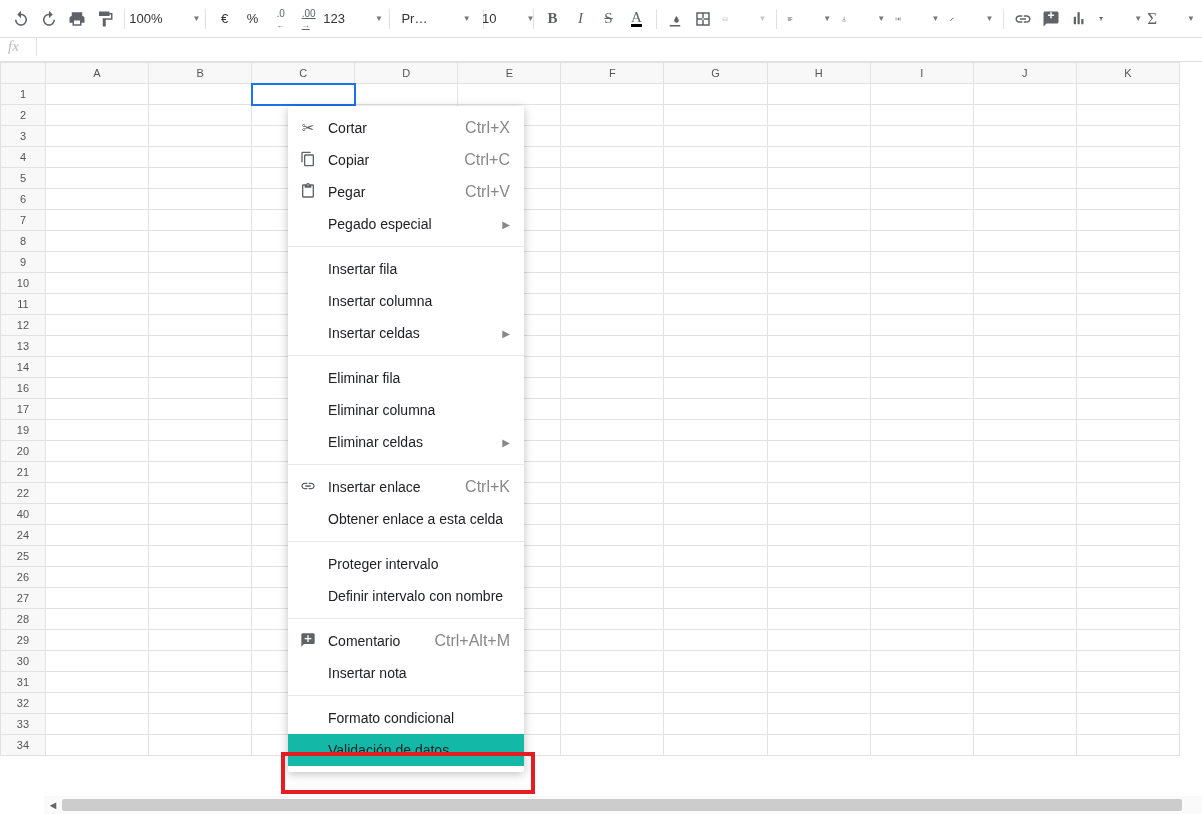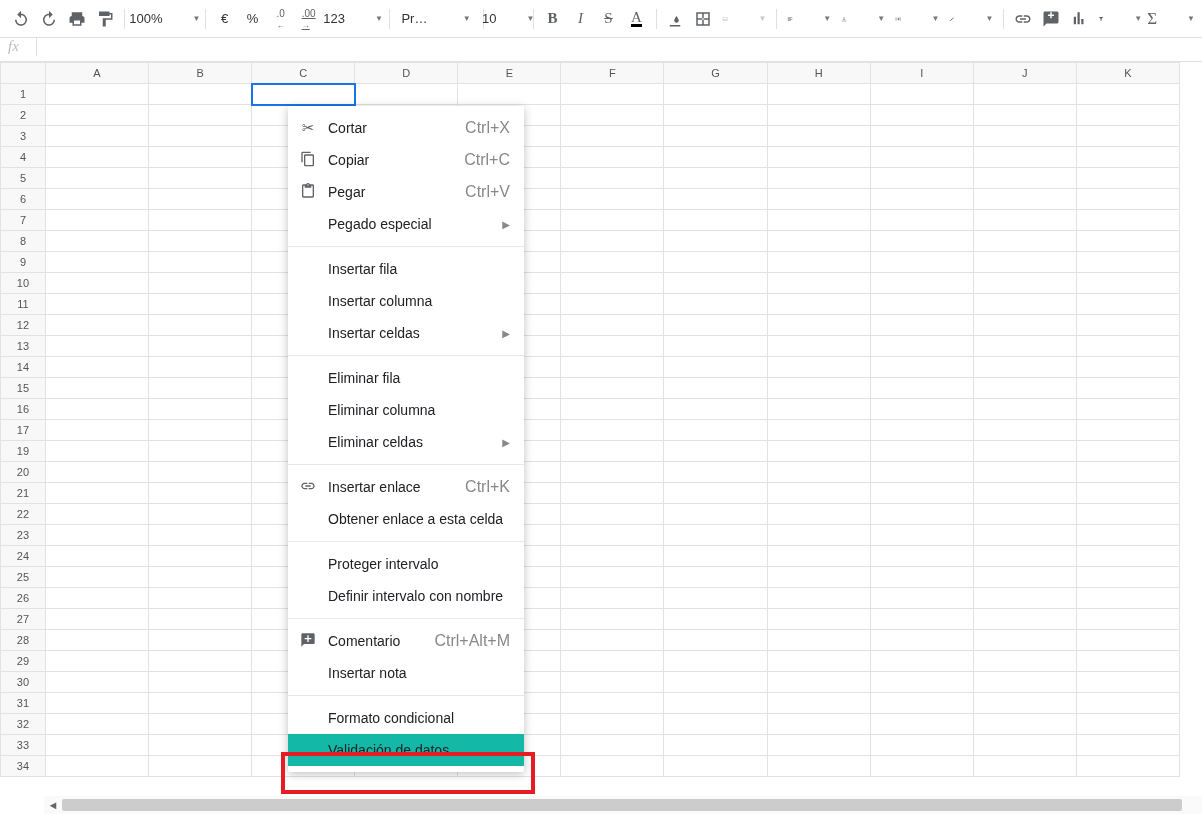--- a/index.html
+++ b/index.html
@@ -552,34 +552,20 @@
           <td></td>
           <td></td>
           <td></td>
           <td></td>
           <td></td>
           <td></td>
           <td></td>
           <td></td>
         </tr>
         <tr>
-          <td class="rowhdr">15</td>
-          <td></td>
-          <td></td>
-          <td></td>
-          <td></td>
-          <td></td>
-          <td></td>
-          <td></td>
-          <td></td>
-          <td></td>
-          <td></td>
-          <td></td>
-        </tr>
-        <tr>
           <td class="rowhdr">16</td>
           <td></td>
           <td></td>
           <td></td>
           <td></td>
           <td></td>
           <td></td>
           <td></td>
           <td></td>
           <td></td>
@@ -650,21 +636,21 @@
           <td></td>
           <td></td>
           <td></td>
           <td></td>
           <td></td>
           <td></td>
           <td></td>
           <td></td>
         </tr>
         <tr>
-          <td class="rowhdr">23</td>
+          <td class="rowhdr">40</td>
           <td></td>
           <td></td>
           <td></td>
           <td></td>
           <td></td>
           <td></td>
           <td></td>
           <td></td>
           <td></td>
           <td></td>

